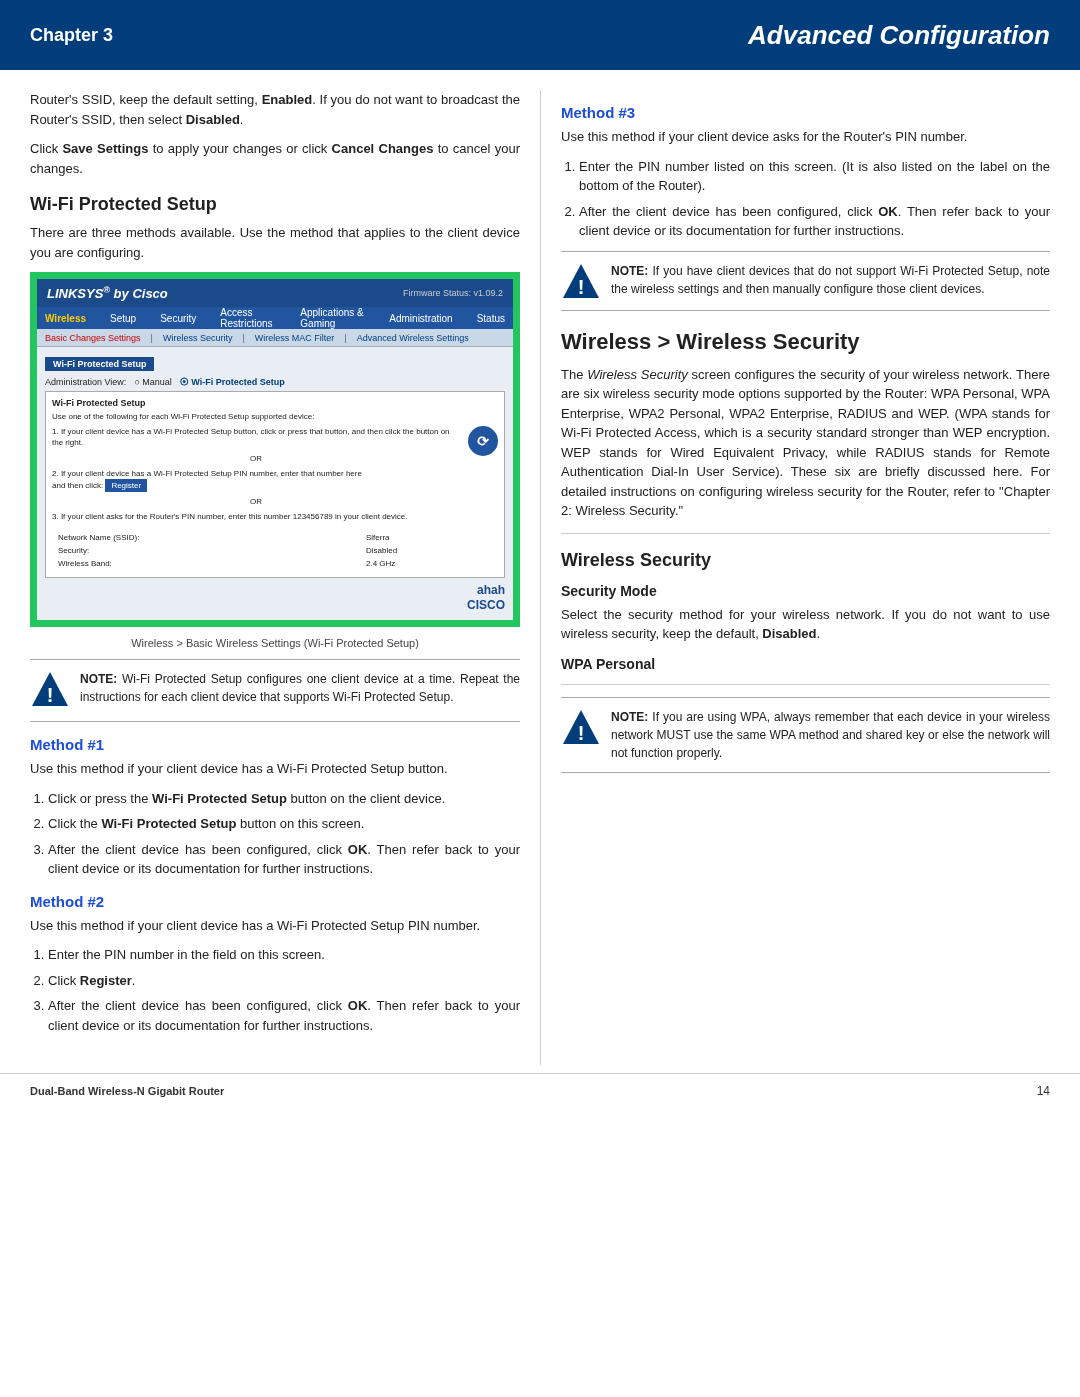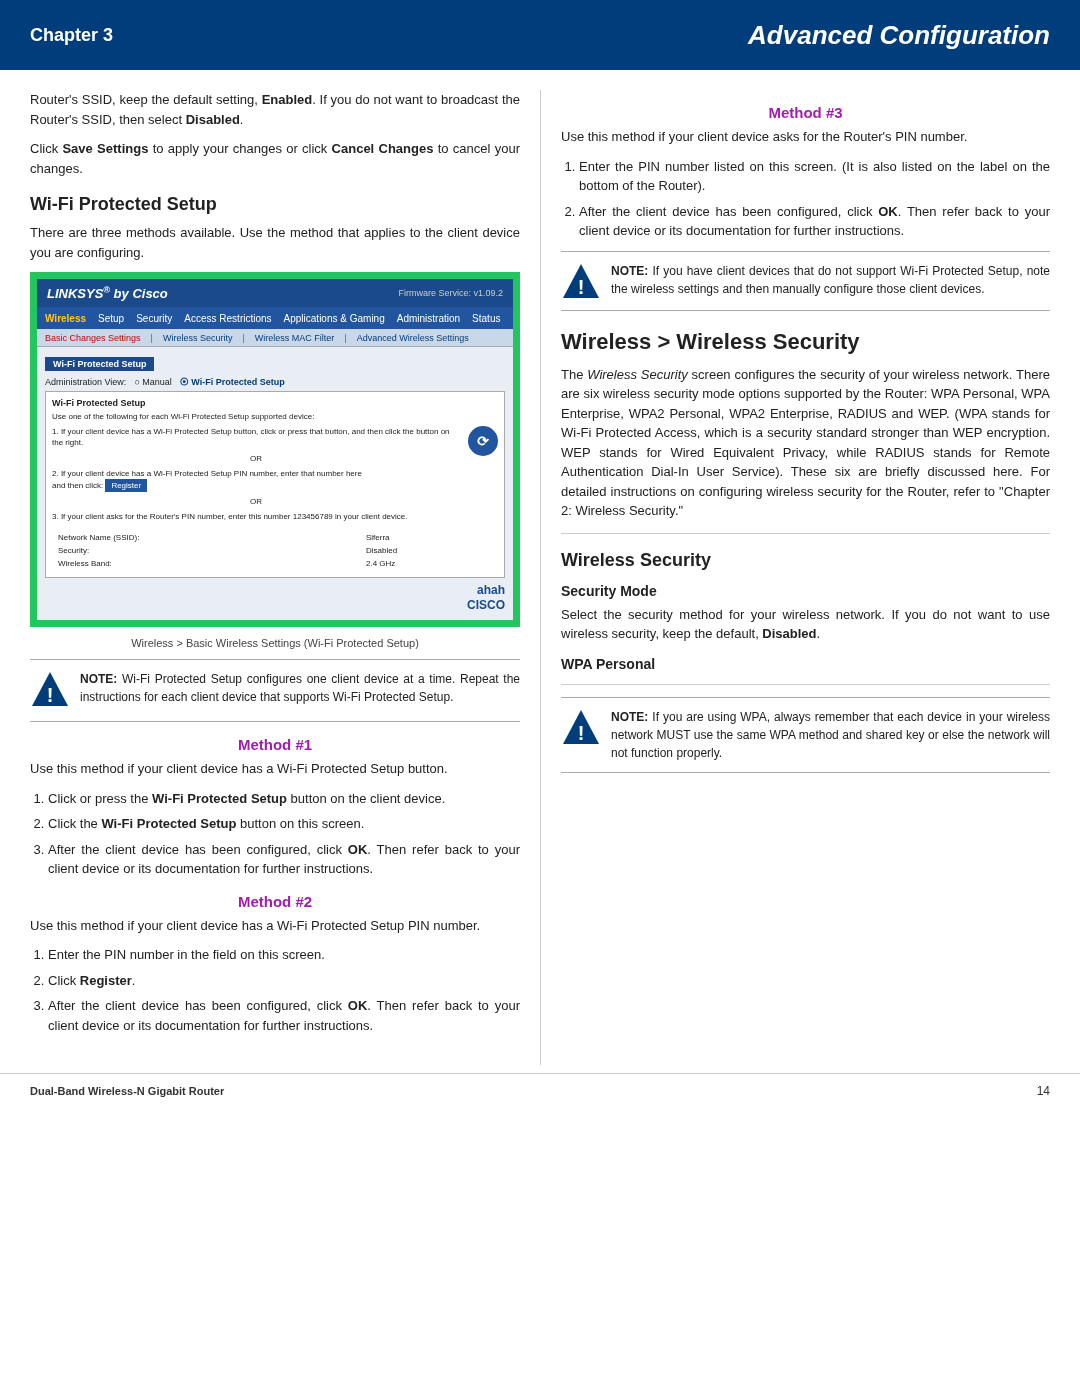--- a/index.html
+++ b/index.html
@@ -63,23 +63,22 @@
       margin: 16px 0 8px 0;
     }
     .section-title-large {
       font-size: 22px;
       font-weight: bold;
       margin: 18px 0 10px 0;
     }
     .subsection-title {
       font-size: 15px;
       font-weight: bold;
-      color: #a21caf;
+      color: #1d4ed8;
       margin: 14px 0 6px 0;
-      text-align: center;
     }
     .sub2-title {
       font-size: 14px;
       font-weight: bold;
       margin: 12px 0 6px 0;
     }
 
     
     .screenshot-box {
       border: 7px solid #22c55e;
@@ -104,21 +103,21 @@
     .linksys-logo span {
       font-size: 9px;
       vertical-align: super;
     }
     .screenshot-nav {
       background: #2255a0;
       height: 22px;
       display: flex;
       align-items: center;
       padding: 0 8px;
-      gap: 12px;
+      gap: 24px;
     }
     .nav-item {
       color: #fff;
       font-size: 10px;
       cursor: pointer;
     }
     .nav-item.active {
       color: #ffcc00;
       font-weight: bold;
     }
@@ -302,21 +301,21 @@
     </p>
 
     <div class="section-title">Wi-Fi Protected Setup</div>
 
     <p>There are three methods available. Use the method that applies to the client device you are configuring.</p>
 
     <div class="screenshot-box">
       <div class="screenshot-bar">
         <span class="linksys-logo">LINKSYS<span>®</span> by Cisco</span>
         <span style="flex:1"></span>
-        <span style="font-size:9px;color:#ccc;">Firmware Service: v1.09.2</span>
+        <span style="font-size:9px;color:#ccc;">Firmware Status: v1.09.2</span>
       </div>
       <div class="screenshot-nav">
         <span class="nav-item active">Wireless</span>
         <span class="nav-item">Setup</span>
         <span class="nav-item">Security</span>
         <span class="nav-item">Access Restrictions</span>
         <span class="nav-item">Applications &amp; Gaming</span>
         <span class="nav-item">Administration</span>
         <span class="nav-item">Status</span>
       </div>

